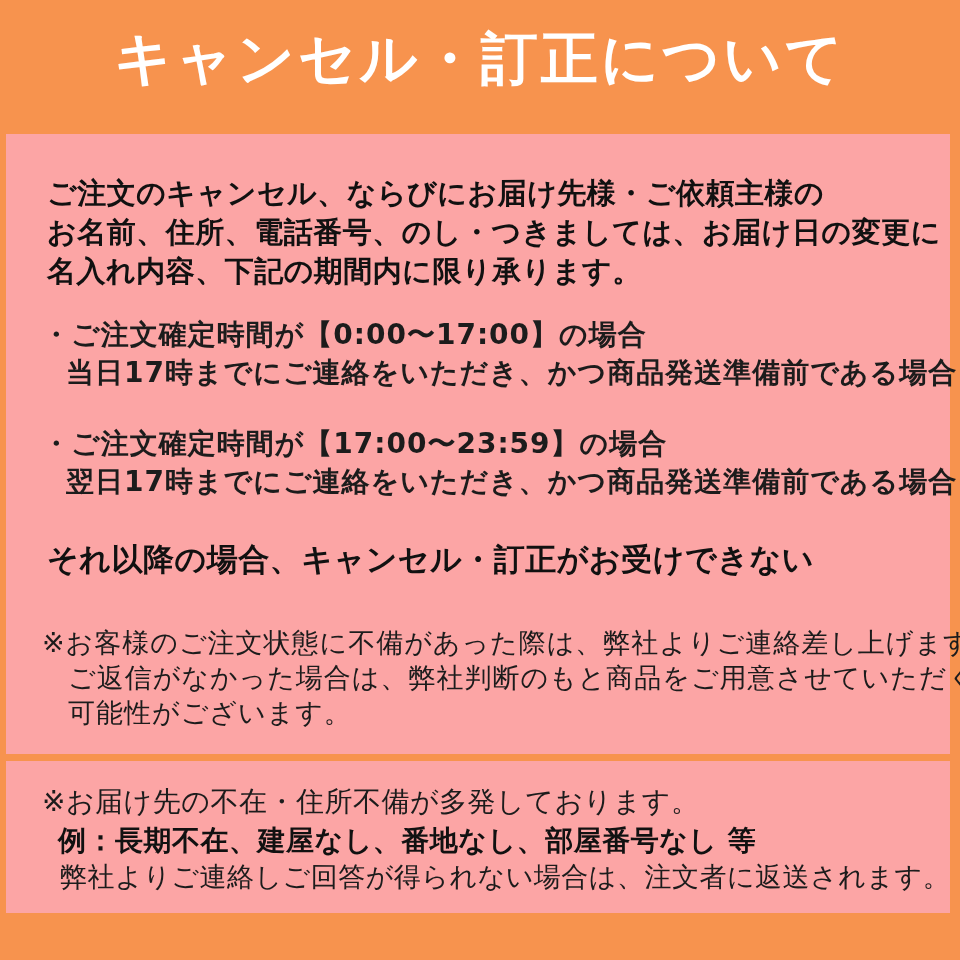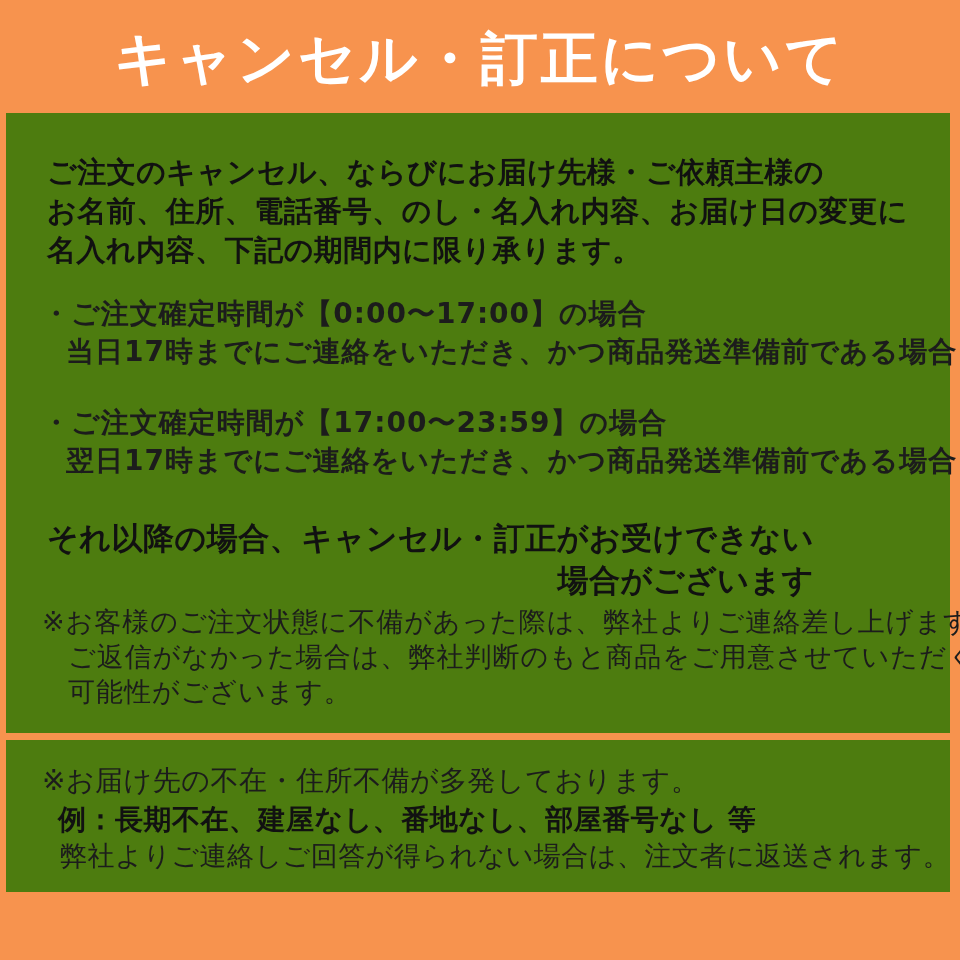--- a/index.html
+++ b/index.html
@@ -31,21 +31,22 @@
     font-size: 57px;
     font-weight: 800;
     letter-spacing: 3px;
     white-space: nowrap;
   }
   
   .box {
     position: absolute;
     left: 6px;
     width: 944px;
-    background: #4d7c0f;
+    background: #fca5a5;
+    margin-top: 21px;
   }
   .box1 { top: 113px; height: 620px; }
   .box2 { top: 740px; height: 152px; }
 
   .block { position: absolute; white-space: nowrap; color: #111111; }
 
   
   .intro { top: 40px; left: 41px; }
   .intro .line {
     font-size: 29px;
@@ -102,37 +103,36 @@
 <div class="page">
 
   <header class="header">
     <h1 class="title">キャンセル・訂正について</h1>
   </header>
 
   <section class="box box1">
 
     <div class="block intro">
       <div class="line">ご注文のキャンセル、ならびにお届け先様・ご依頼主様の</div>
-      <div class="line">お名前、住所、電話番号、のし・名入れ内容、お届け日の変更に</div>
+      <div class="line">お名前、住所、電話番号、のし・つきましては、お届け日の変更に</div>
       <div class="line">名入れ内容、下記の期間内に限り承ります。</div>
     </div>
 
     <div class="block bullet bullet-1">
       <div class="line">・ご注文確定時間が【0:00〜17:00】の場合</div>
       <div class="line indent">当日17時までにご連絡をいただき、かつ商品発送準備前である場合</div>
     </div>
 
     <div class="block bullet bullet-2">
       <div class="line">・ご注文確定時間が【17:00〜23:59】の場合</div>
       <div class="line indent">翌日17時までにご連絡をいただき、かつ商品発送準備前である場合</div>
     </div>
 
     <div class="block conclusion">
       <div class="line">それ以降の場合、キャンセル・訂正がお受けできない</div>
-      <div class="line">場合がございます</div>
     </div>
 
     <div class="block note">
       <div class="line">※お客様のご注文状態に不備があった際は、弊社よりご連絡差し上げます。</div>
       <div class="line indent">ご返信がなかった場合は、弊社判断のもと商品をご用意させていただく</div>
       <div class="line indent">可能性がございます。</div>
     </div>
 
   </section>
 

